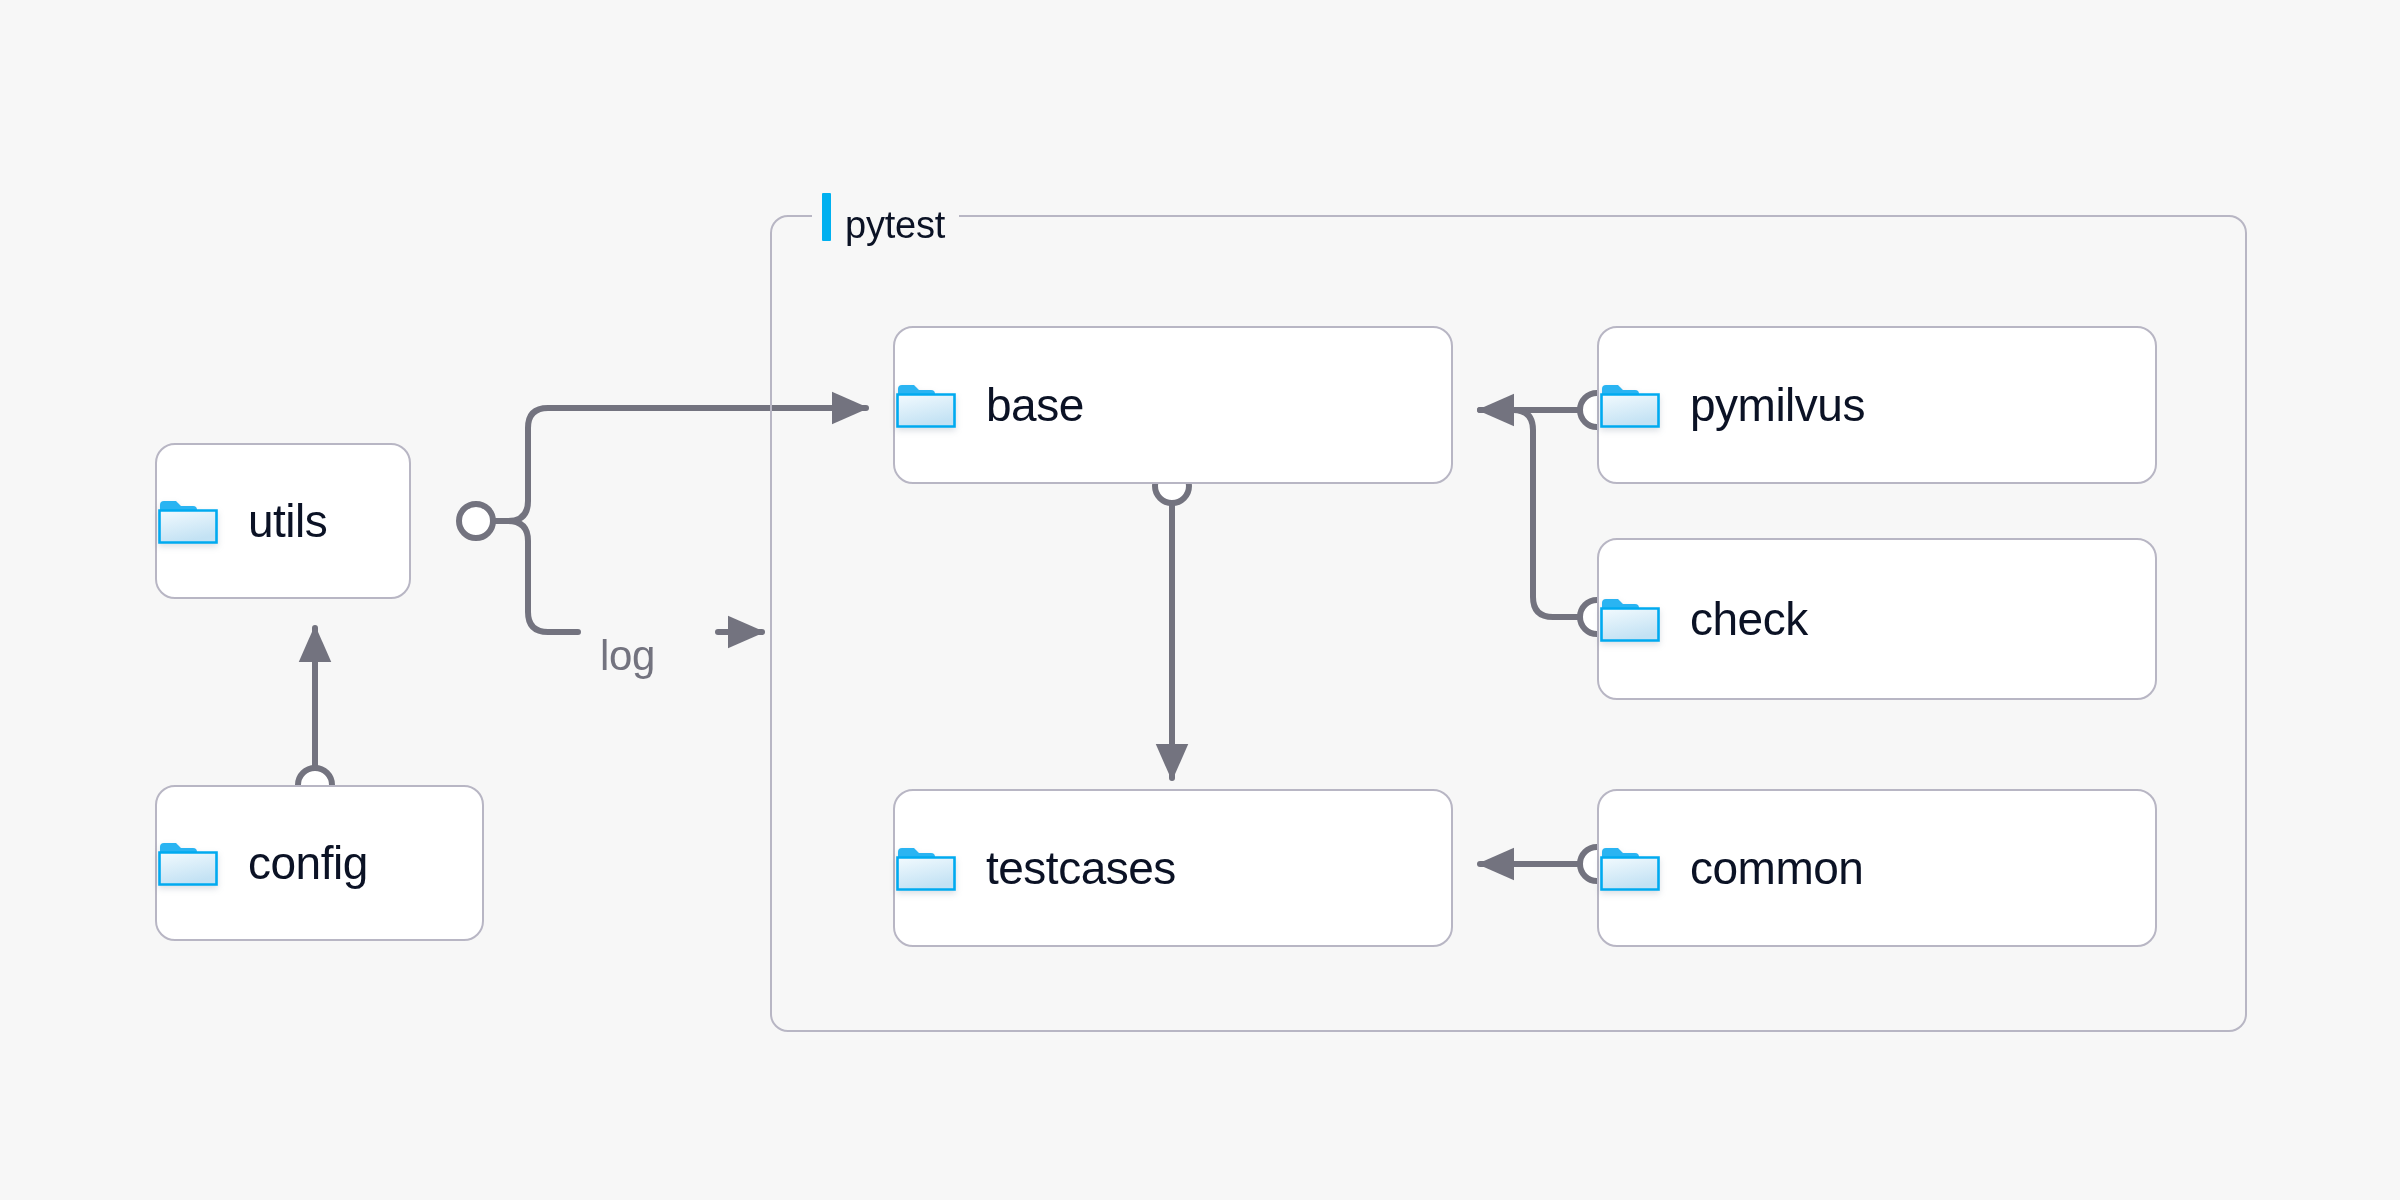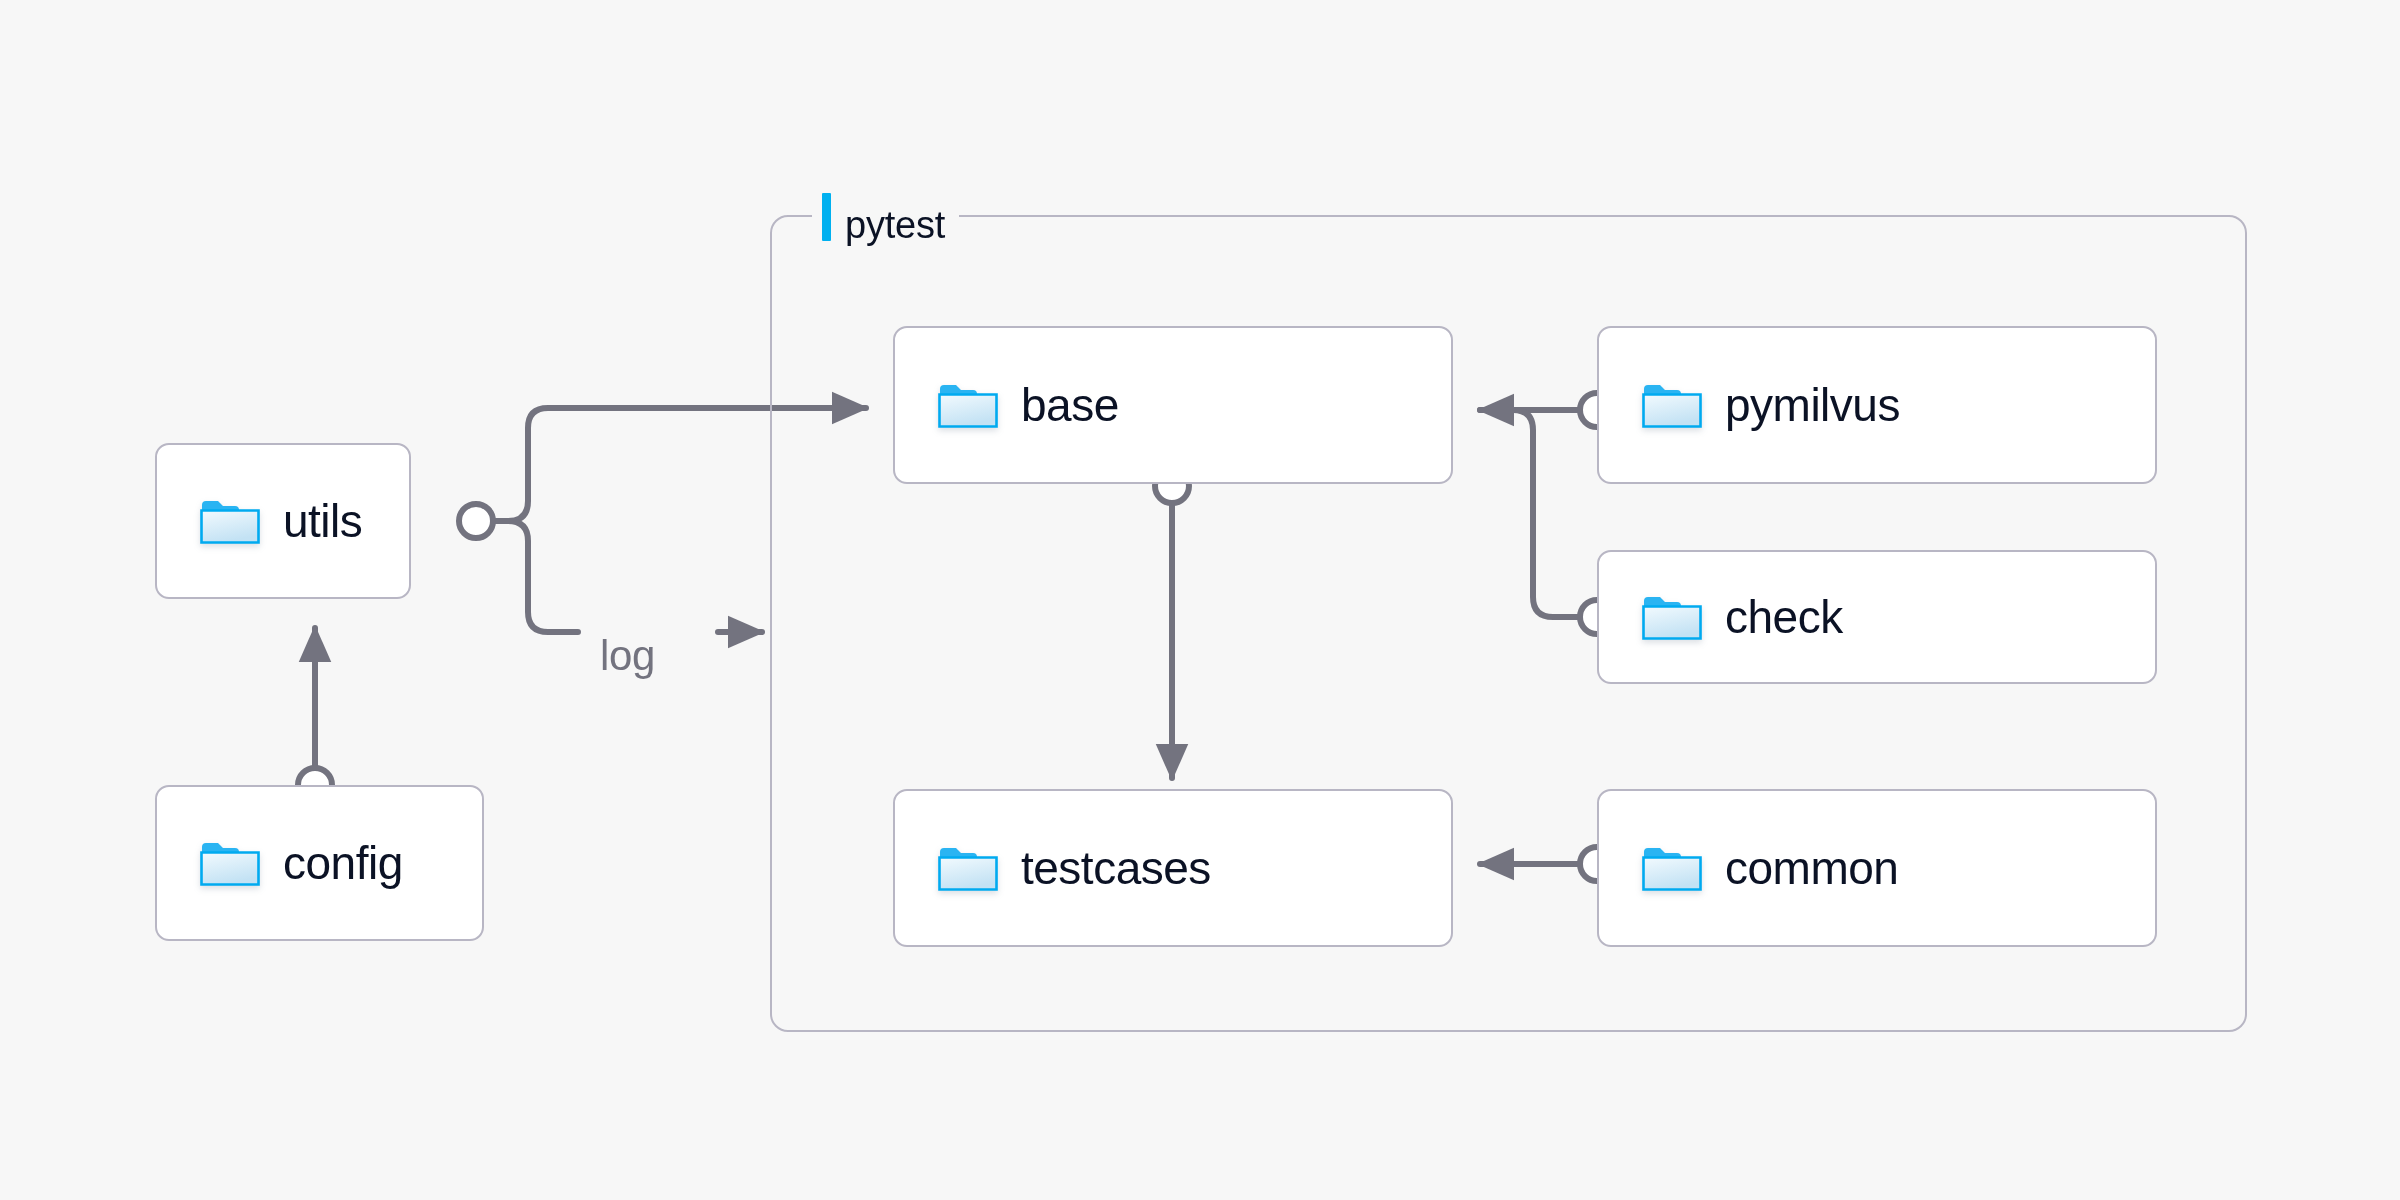--- a/index.html
+++ b/index.html
@@ -55,25 +55,24 @@
     letter-spacing: -0.2px;
     white-space: nowrap;
     margin-top: 16px;
   }
   
   .node {
     position: absolute;
     box-sizing: border-box;
     background: #ffffff;
     border: 2px solid #b8b6c4;
-    border-radius: 14px;
+    border-radius: 20px;
     display: flex;
     align-items: center;
-    padding-left: 42px;
-    gap: 22px;
+    gap: 29px;
   }
   .node-label {
     font-size: 46px;
     color: #0b1225;
     letter-spacing: -0.5px;
     white-space: nowrap;
     line-height: 1;
   }
   .folder-icon {
     flex: none;
@@ -177,21 +176,21 @@
   </div>
 
   <div class="node" style="left:1597px; top:326px; width:560px; height:158px;">
     <svg class="folder-icon" viewBox="0 0 62 50">
       <path d="M3 9 Q3 5 7 5 L19 5 L24 10 L36 10 Q40 10 40 14 L40 17 L3 17 Z" fill="#2ab4f2"></path>
       <path d="M2.5 14.5 L59.5 14.5 L59.5 46.5 L2.5 46.5 Z" fill="url(#folderGrad)" stroke="#00aaf0" stroke-width="2.6"></path>
     </svg>
     <span class="node-label">pymilvus</span>
   </div>
 
-  <div class="node" style="left:1597px; top:538px; width:560px; height:134px;margin-top:12px;">
+  <div class="node" style="left:1597px; top:538px; width:560px; height:162px;">
     <svg class="folder-icon" viewBox="0 0 62 50">
       <path d="M3 9 Q3 5 7 5 L19 5 L24 10 L36 10 Q40 10 40 14 L40 17 L3 17 Z" fill="#2ab4f2"></path>
       <path d="M2.5 14.5 L59.5 14.5 L59.5 46.5 L2.5 46.5 Z" fill="url(#folderGrad)" stroke="#00aaf0" stroke-width="2.6"></path>
     </svg>
     <span class="node-label">check</span>
   </div>
 
   <div class="node" style="left:1597px; top:789px; width:560px; height:158px;align-items:center;">
     <svg class="folder-icon" viewBox="0 0 62 50">
       <path d="M3 9 Q3 5 7 5 L19 5 L24 10 L36 10 Q40 10 40 14 L40 17 L3 17 Z" fill="#2ab4f2"></path>

